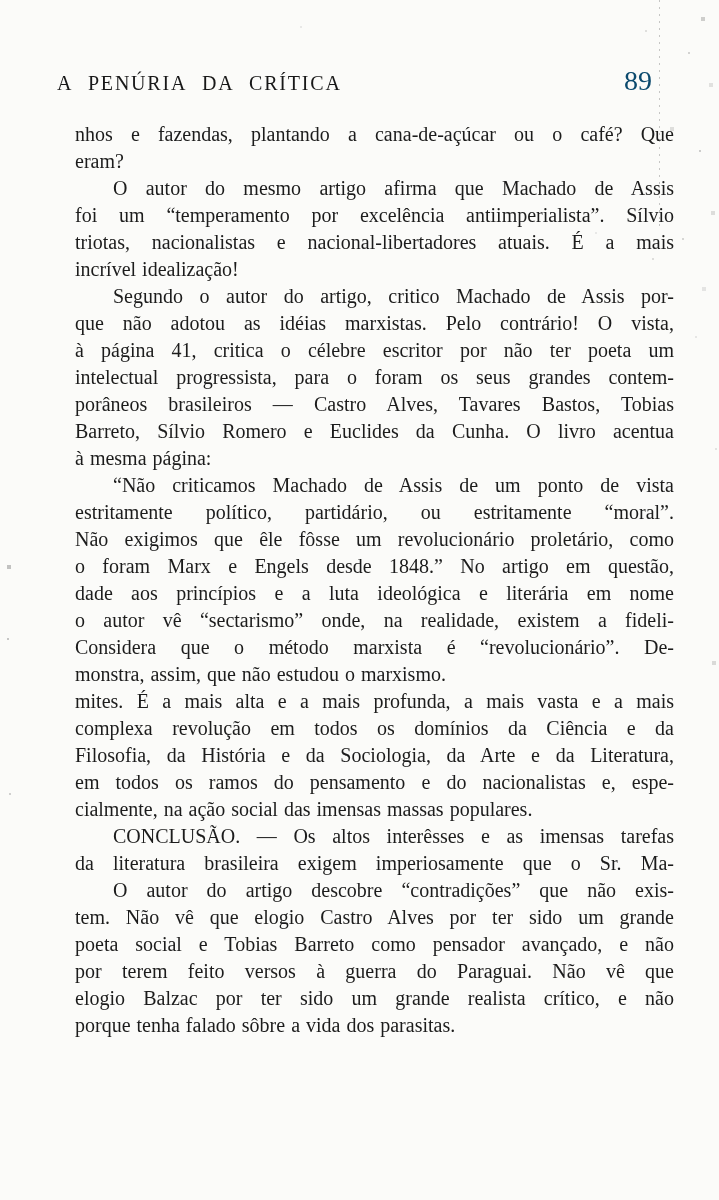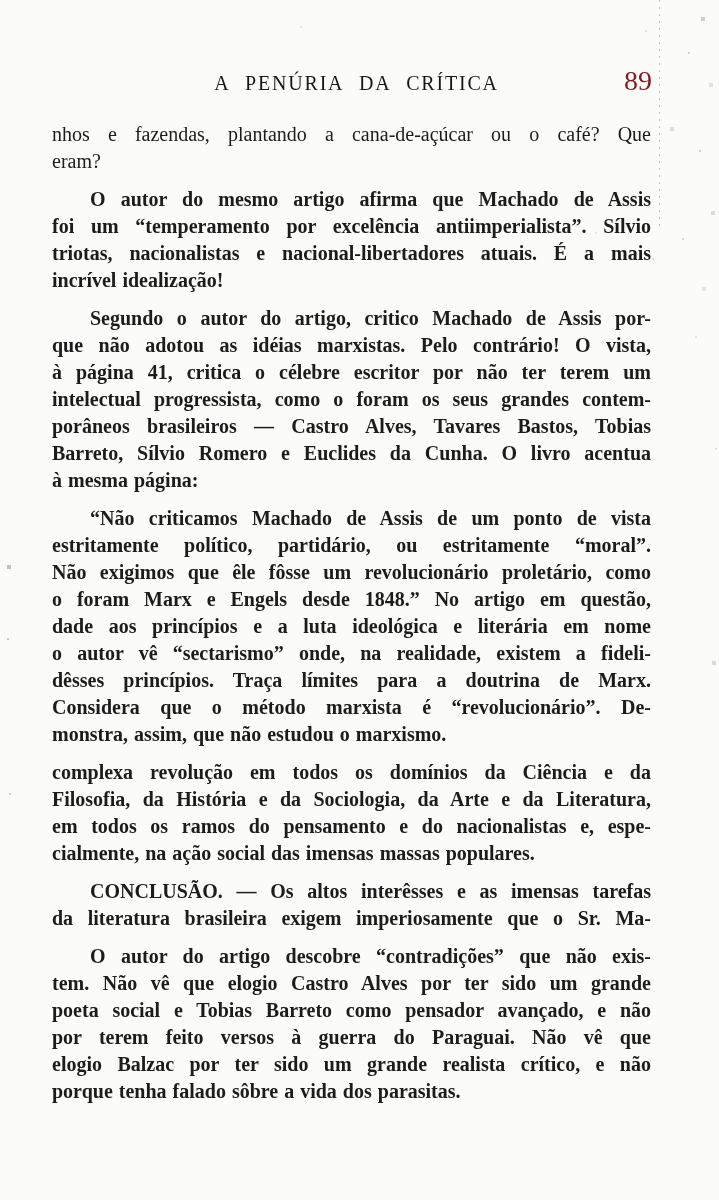--- a/index.html
+++ b/index.html
@@ -16,43 +16,43 @@
     position: absolute;
     top: 68px;
     left: 57px;
     width: 599px;
     height: 30px;
   }
   .running-title {
     position: absolute;
     left: 0; right: 0;
     top: 4px;
-    text-align: center;
+    text-align: left;
     font-size: 20px;
     letter-spacing: 1.8px;
     word-spacing: 9px;
     color: #181818;
   }
   .page-number {
     position: absolute;
     right: 4px;
     top: -3px;
     font-size: 28px;
-    color: #7f1d1d;
+    color: #0c4a6e;
   }
   .text-block {
     position: absolute;
     top: 121px;
-    left: 52px;
+    left: 75px;
     width: 599px;
     font-size: 20px;
     line-height: 27px;
   }
   .para { margin: 0; }
-  .para + .para { margin-top: 11px; font-weight: bold; }
+  .para + .para { margin-top: 0; }
   .line {
     text-align: justify;
     text-align-last: justify;
     word-spacing: 1px;
   }
   .line.para-end { text-align-last: left; }
   .line.first { padding-left: 38px; }
   
   .scan-line {
     position: absolute;
@@ -108,38 +108,38 @@
       </div>
       <div class="para">
         <div class="line first">O autor do mesmo artigo afirma que Machado de Assis</div>
         <div class="line">foi um “temperamento por excelência antiimperialista”. Sílvio</div>
         <div class="line">triotas, nacionalistas e nacional-libertadores atuais. É a mais</div>
         <div class="line para-end">incrível idealização!</div>
       </div>
       <div class="para">
         <div class="line first">Segundo o autor do artigo, critico Machado de Assis por-</div>
         <div class="line">que não adotou as idéias marxistas. Pelo contrário! O vista,</div>
-        <div class="line">à página 41, critica o célebre escritor por não ter terem um</div>
-        <div class="line">intelectual progressista, como o foram os seus grandes contem-</div>
+        <div class="line">à página 41, critica o célebre escritor por não ter poeta um</div>
+        <div class="line">intelectual progressista, para o foram os seus grandes contem-</div>
         <div class="line">porâneos brasileiros — Castro Alves, Tavares Bastos, Tobias</div>
         <div class="line">Barreto, Sílvio Romero e Euclides da Cunha. O livro acentua</div>
         <div class="line para-end">à mesma página:</div>
       </div>
       <div class="para">
         <div class="line first">“Não criticamos Machado de Assis de um ponto de vista</div>
         <div class="line">estritamente político, partidário, ou estritamente “moral”.</div>
         <div class="line">Não exigimos que êle fôsse um revolucionário proletário, como</div>
         <div class="line">o foram Marx e Engels desde 1848.” No artigo em questão,</div>
         <div class="line">dade aos princípios e a luta ideológica e literária em nome</div>
         <div class="line">o autor vê “sectarismo” onde, na realidade, existem a fideli-</div>
-        <div class="line">dêsses princípios. Traça límites para a doutrina de Marx.</div>
         <div class="line">Considera que o método marxista é “revolucionário”. De-</div>
         <div class="line para-end">monstra, assim, que não estudou o marxismo.</div>
       </div>
       <div class="para">
+        <div class="line">mites. É a mais alta e a mais profunda, a mais vasta e a mais</div>
         <div class="line">complexa revolução em todos os domínios da Ciência e da</div>
         <div class="line">Filosofia, da História e da Sociologia, da Arte e da Literatura,</div>
         <div class="line">em todos os ramos do pensamento e do nacionalistas e, espe-</div>
         <div class="line para-end">cialmente, na ação social das imensas massas populares.</div>
       </div>
       <div class="para">
         <div class="line first">CONCLUSÃO. — Os altos interêsses e as imensas tarefas</div>
         <div class="line">da literatura brasileira exigem imperiosamente que o Sr. Ma-</div>
       </div>
       <div class="para">

